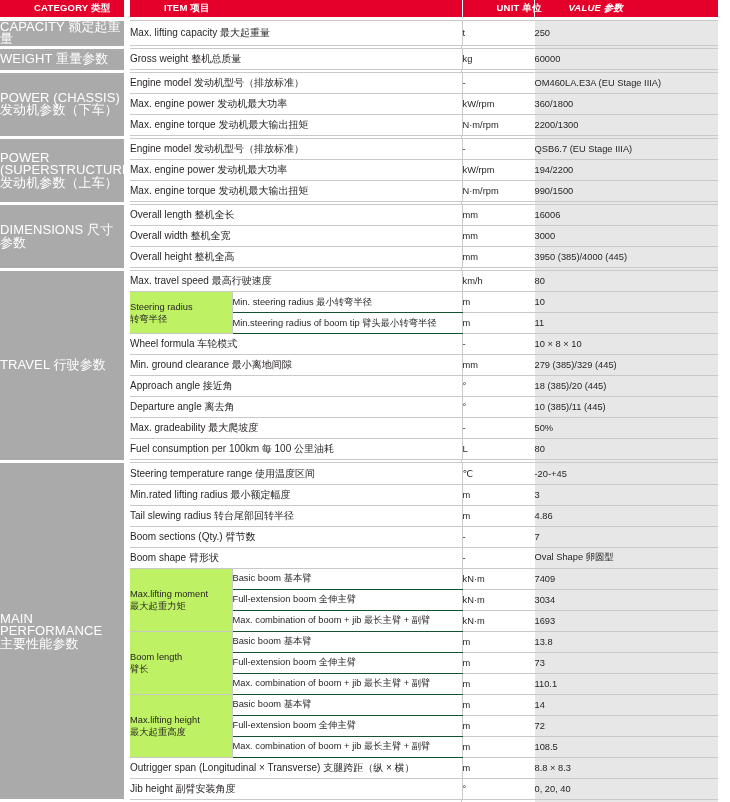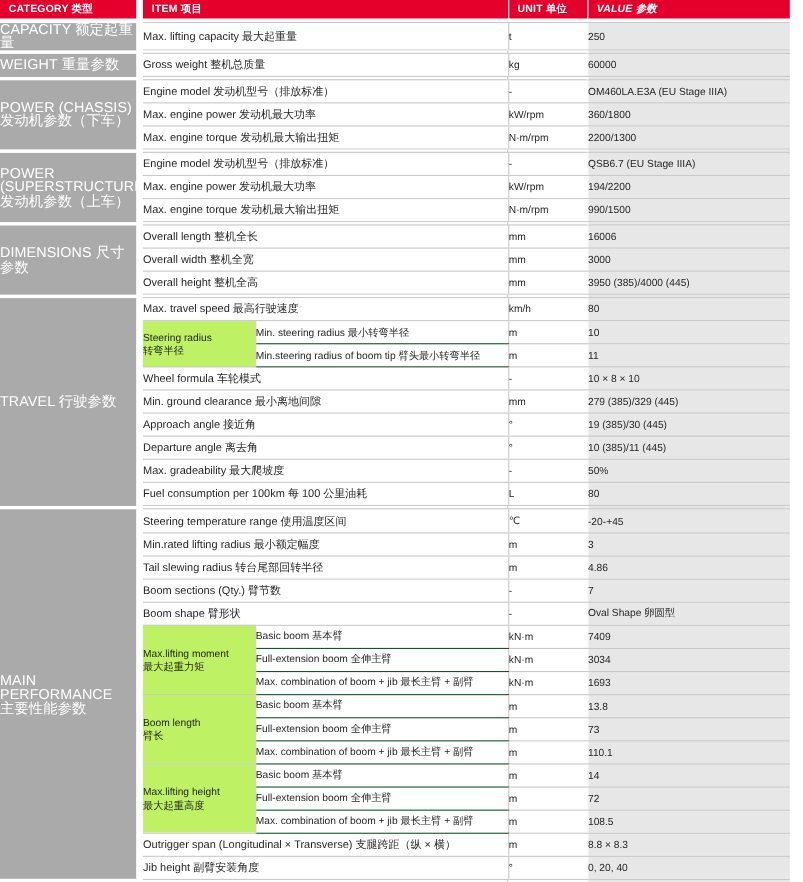--- a/index.html
+++ b/index.html
@@ -5,21 +5,21 @@
   html,body{margin:0;padding:0;background:#ffffff;}
   body{width:730px;height:802px;font-family:"Liberation Sans","DejaVu Sans",sans-serif;-webkit-font-smoothing:antialiased;}
   #sheet{position:relative;width:730px;height:802px;overflow:hidden;background:#fff;}
 
   table.spec{border-collapse:collapse;table-layout:fixed;width:718px;margin:0;}
   table.spec td,table.spec th{padding:0;vertical-align:middle;}
 
   
   .hdr{background:#e4002b;color:#ffffff;font-size:9.5px;font-weight:bold;height:17px;
        letter-spacing:.2px;white-space:nowrap;}
-  .hdr .pad{padding-left:8px;}
+  .hdr .pad{padding-left:8px;margin-left:26px;}
   .hdr-gap{background:#ffffff;width:6px;padding:0;}
 
   
   .cat{background:#aaaaaa;color:#ffffff;font-size:13px;line-height:12.5px;
        width:124px;padding:0 0 0 10px;vertical-align:middle;letter-spacing:.1px;}
   .catgap{background:#ffffff;height:3px;padding:0;}
   .spacer{background:#ffffff;width:6px;padding:0;}
 
   
   .item{font-size:10px;color:#231f20;background:#ffffff;padding-left:8px;
@@ -220,21 +220,21 @@
           <td class="val">10 × 8 × 10</td>
         </tr>
         <tr class="r">
           <td class="item" colspan="2">Min. ground clearance 最小离地间隙</td>
           <td class="unit">mm</td>
           <td class="val">279 (385)/329 (445)</td>
         </tr>
         <tr class="r">
           <td class="item" colspan="2">Approach angle 接近角</td>
           <td class="unit">°</td>
-          <td class="val">19 (385)/30 (445)</td>
+          <td class="val">18 (385)/20 (445)</td>
         </tr>
         <tr class="r">
           <td class="item" colspan="2">Departure angle 离去角</td>
           <td class="unit">°</td>
           <td class="val">10 (385)/11 (445)</td>
         </tr>
         <tr class="r">
           <td class="item" colspan="2">Max. gradeability 最大爬坡度</td>
           <td class="unit">-</td>
           <td class="val">50%</td>

